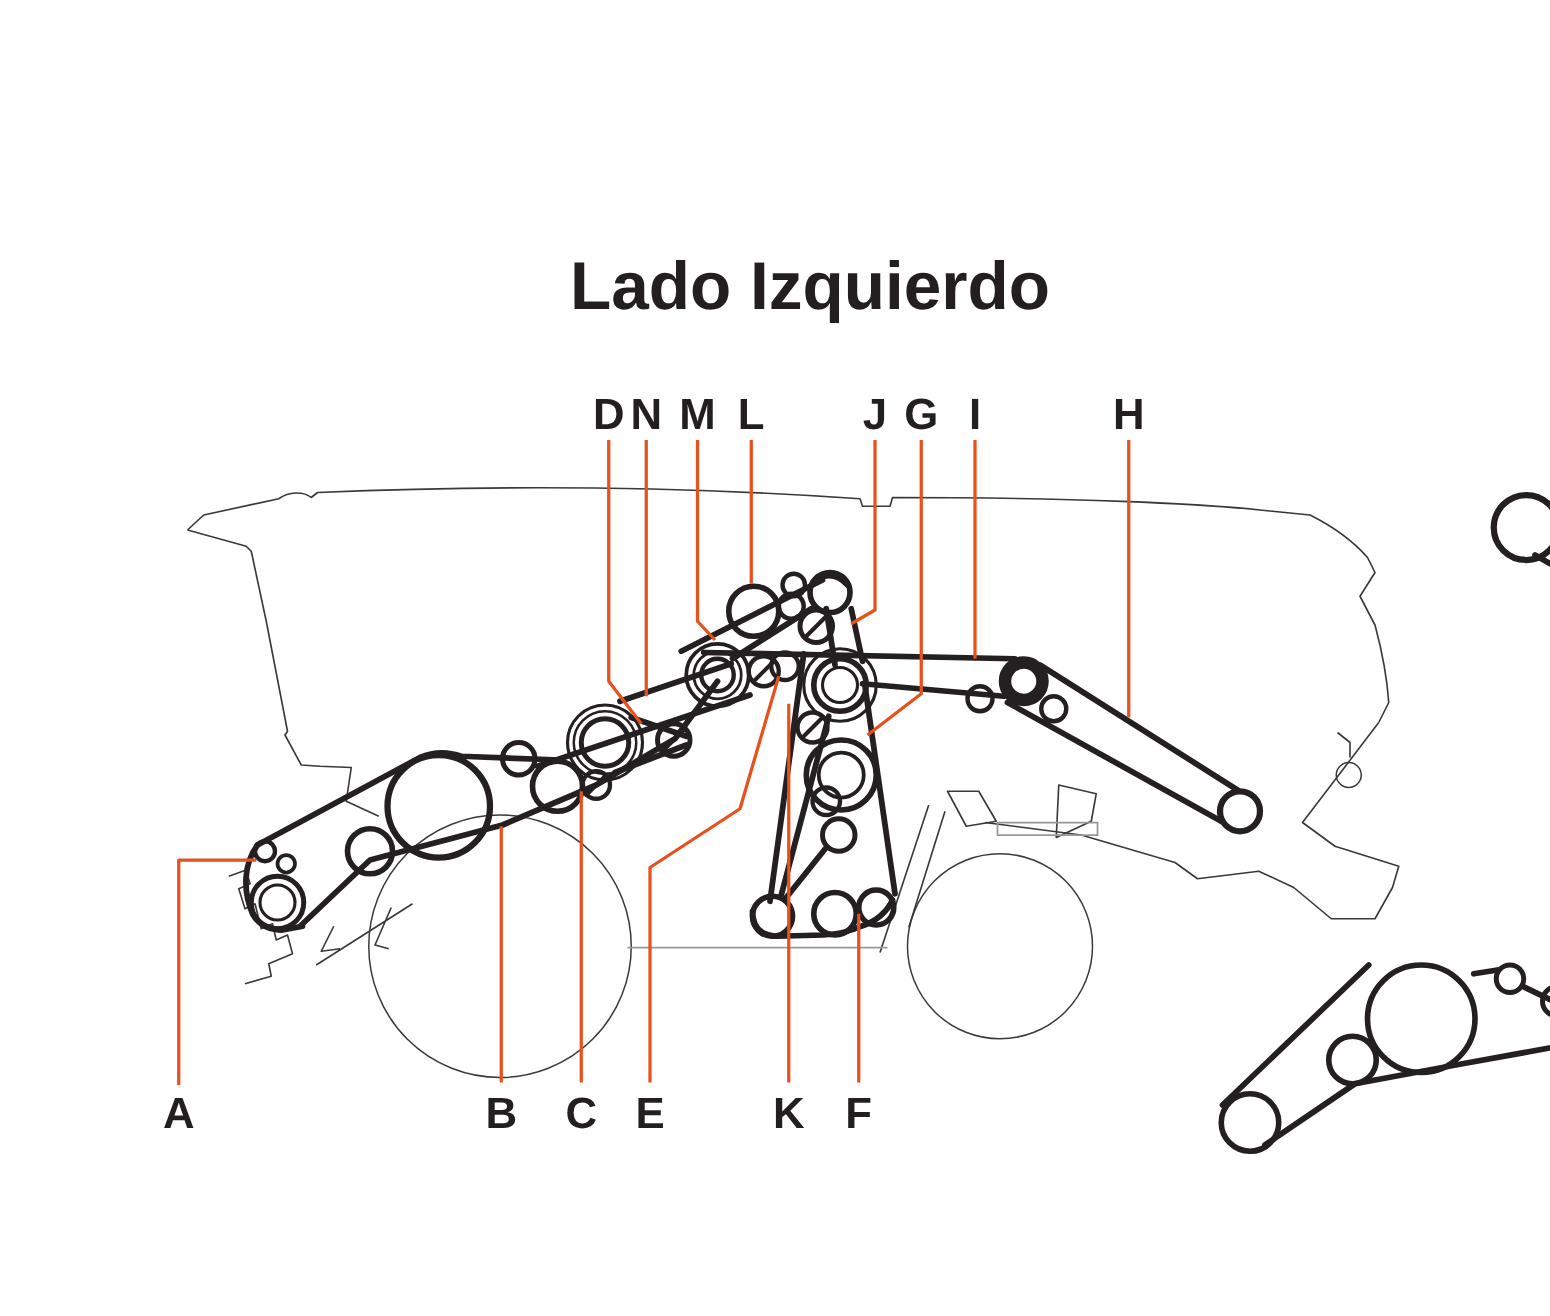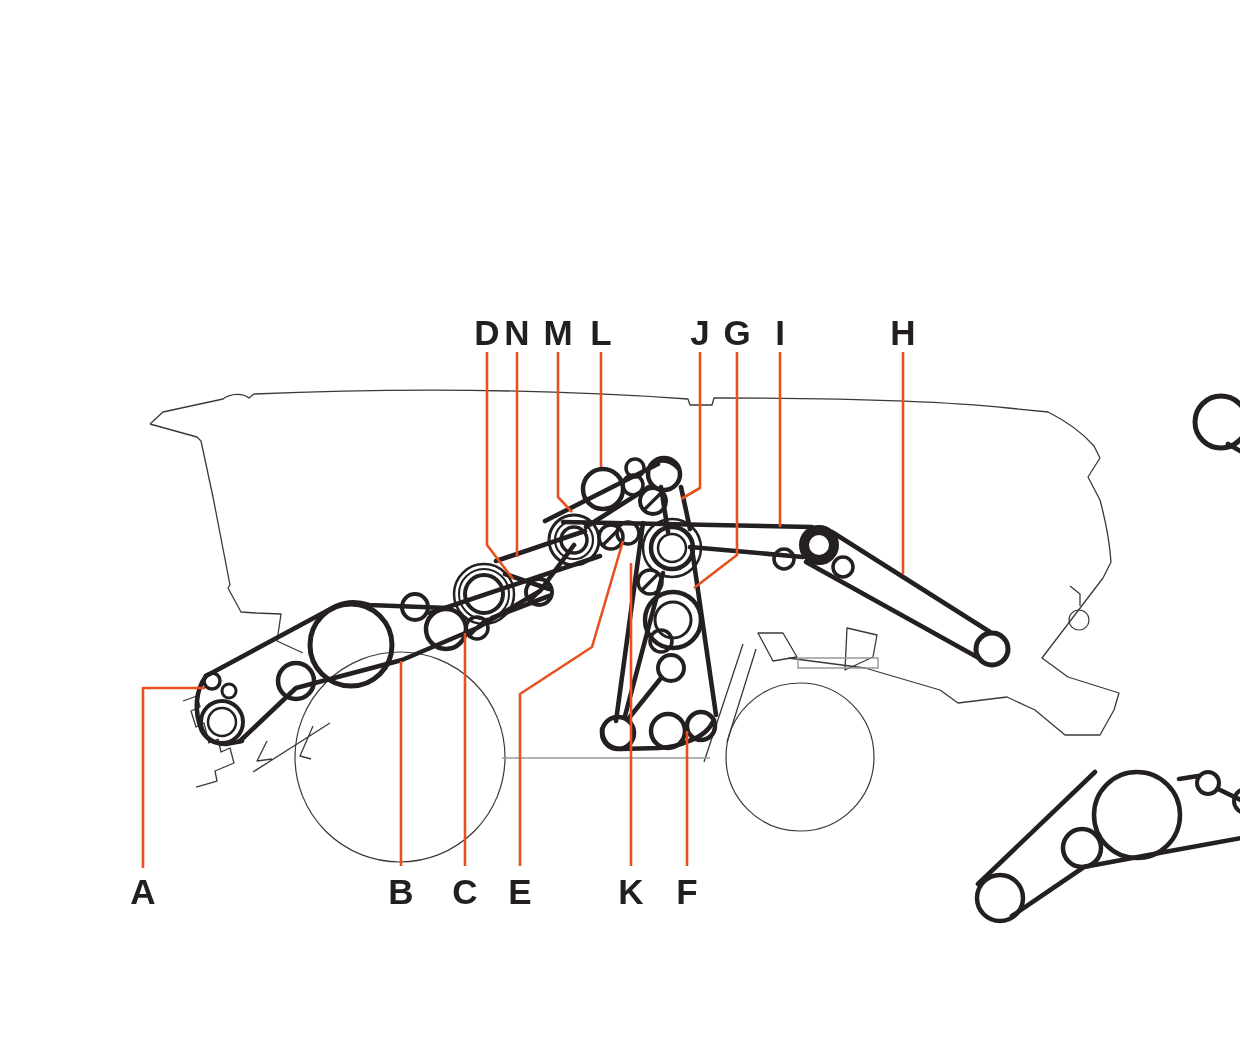--- a/index.html
+++ b/index.html
@@ -7,20 +7,21 @@
          font-family:"Liberation Sans", sans-serif;}
   .title{position:absolute;top:198px;left:56px;right:0;margin:0;text-align:center;
          font-size:54px;font-weight:bold;color:#231F20;letter-spacing:0px;}
   svg{position:absolute;left:0;top:0;}
   svg text{font-family:"Liberation Sans", sans-serif;font-weight:bold;font-size:35px;fill:#231F20;}
 </style>
 </head>
 <body>
 
 <div class="stage">
+  <h1 class="title">Lado Izquierdo</h1>
   <svg id="diagram" width="1240" height="1053" viewBox="0 0 1240 1053" xmlns="http://www.w3.org/2000/svg">
       <g>
         <path d="M150,424 L163,412 L223,399 C231,393 243,393 249,398 L254,394 C420,387 560,390 688,399 L690,405 L712,405 L714,398 C860,398 960,403 1008,408 L1048,412 C1072,424 1087,438 1094,446 L1100,458 L1088,477 L1100,500 C1107,526 1110,547 1111,562 L1103,578" fill="none" stroke="#3C3838" stroke-width="1.3" stroke-linejoin="round"></path>
         <path d="M150,424 L197,437 L201,441 L213,497 L219,528 L230,585 L228,588 L241,612 L256,613 L281,614 L277,641 L303,653" fill="none" stroke="#3C3838" stroke-width="1.3" stroke-linejoin="round"></path>
         <path d="M1103,578 L1042,658 L1068,677 L1119,693 L1114,710 L1100,735 L1065,735 L1035,710 L1007,697 L958,703 L940,690 L865,668 L788,658" fill="none" stroke="#3C3838" stroke-width="1.3" stroke-linejoin="round"></path>
         <path d="M1070,586 L1080,594 L1080,606" fill="none" stroke="#3C3838" stroke-width="1.3" stroke-linejoin="round"></path>
         <path d="M758,633 L783,633 L797,657 L773,661 Z" fill="none" stroke="#3C3838" stroke-width="1.3" stroke-linejoin="round"></path>
         <path d="M847,628 L877,635 L873,657 L845,670 Z" fill="none" stroke="#3C3838" stroke-width="1.3" stroke-linejoin="round"></path>
         <path d="M743,644 L704,762 M756,649 L727,742" fill="none" stroke="#3C3838" stroke-width="1.3" stroke-linejoin="round"></path>
         <path d="M183,701 L197,696 L200,707 L191,711 L196,727 L204,723 L209,743 L218,739 L221,752 L230,748 L234,763 L215,771 L217,781 L196,787" fill="none" stroke="#3C3838" stroke-width="1.3" stroke-linejoin="round"></path>

